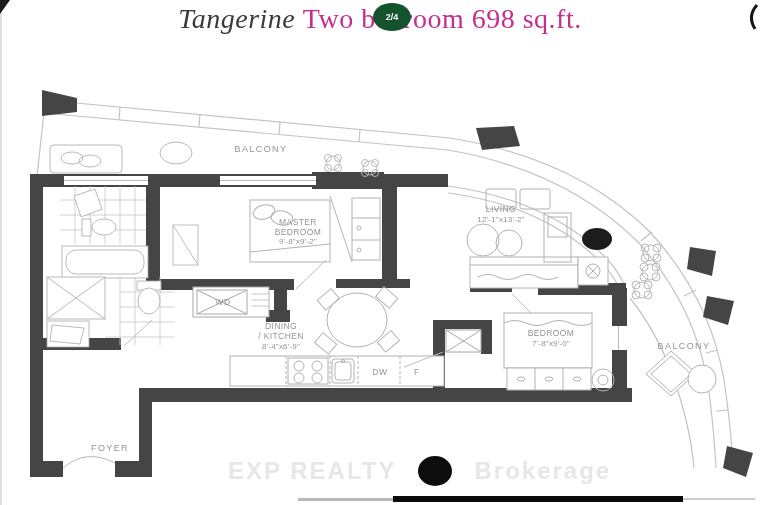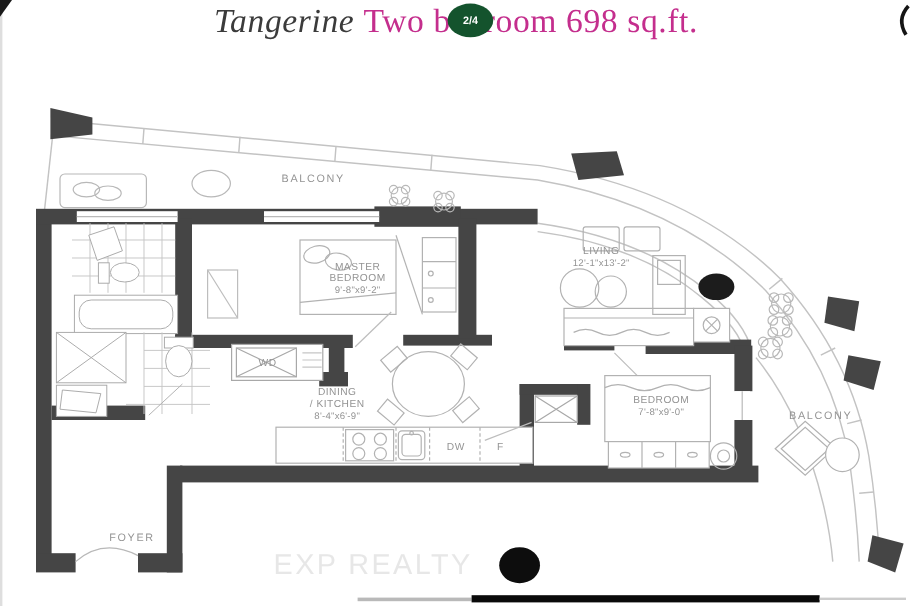--- a/index.html
+++ b/index.html
@@ -14,21 +14,21 @@
   .title-dark{color:#3b3b3b;font-style:italic;}
   .title-pink{color:#c42e8d;}
   
   .photo-badge{position:absolute;left:373px;top:3px;width:38px;height:28px;border-radius:50%;
                background:#14532d;color:#ffffff;font-size:9px;font-weight:bold;
                display:flex;align-items:center;justify-content:center;z-index:5;}
   
   svg.plan{position:absolute;left:0;top:0;z-index:1;}
   
   .watermark{position:absolute;left:228px;top:456px;display:flex;align-items:center;gap:22px;
-             z-index:4;font-weight:normal;font-size:24px;letter-spacing:2px;
+             z-index:4;font-weight:bold;font-size:24px;letter-spacing:2px;
              color:rgba(229,229,229,0.92);white-space:nowrap;}
   .wm-dot{width:34px;height:30px;border-radius:50%;background:#0d0d0d;}
   
   .bar-black{position:absolute;left:393px;top:496px;width:290px;height:6px;background:#0a0a0a;z-index:6;}
   .bar-gray-l{position:absolute;left:298px;top:498px;width:95px;height:3px;background:#b9b9b9;z-index:6;}
   .bar-gray-r{position:absolute;left:683px;top:498px;width:72px;height:2px;background:#cccccc;z-index:6;}
   text{font-family:"Liberation Sans",sans-serif;fill:#949494;}
   .room-name{font-size:8.5px;letter-spacing:.4px;}
   .room-dim{font-size:8px;letter-spacing:.2px;}
   .balcony-t{font-size:9px;letter-spacing:1.4px;}
@@ -314,18 +314,19 @@
     <path d="M63,468 Q86,448 115,463" fill="none" stroke="#b8b8b8" stroke-width="1"></path>
 
     <text x="261" y="152" text-anchor="middle" class="balcony-t">BALCONY</text>
     <text x="684" y="349" text-anchor="middle" class="balcony-t">BALCONY</text>
     <text x="110" y="451" text-anchor="middle" class="balcony-t">FOYER</text>
   </svg>
 
   <div class="watermark">
     <span>EXP REALTY</span>
     <span class="wm-dot"></span>
+    <span>Brokerage</span>
   </div>
 
   <div class="bar-gray-l"></div>
   <div class="bar-black"></div>
   <div class="bar-gray-r"></div>
 </div>
 
 </body></html>

